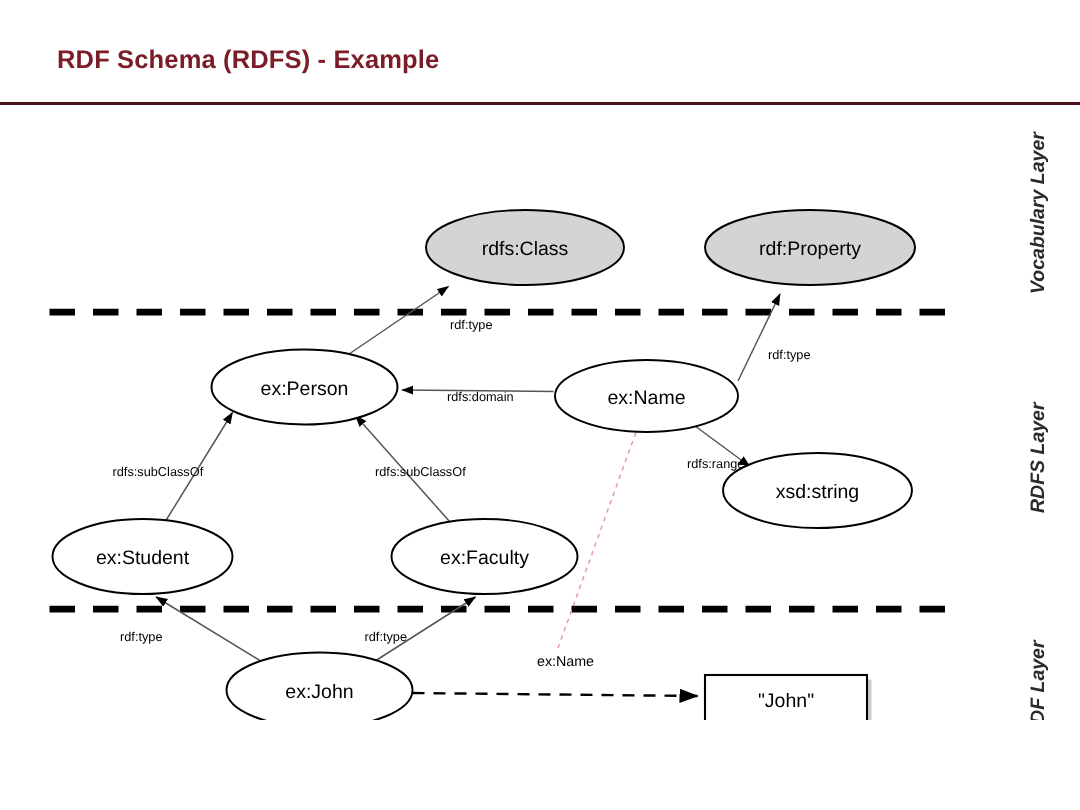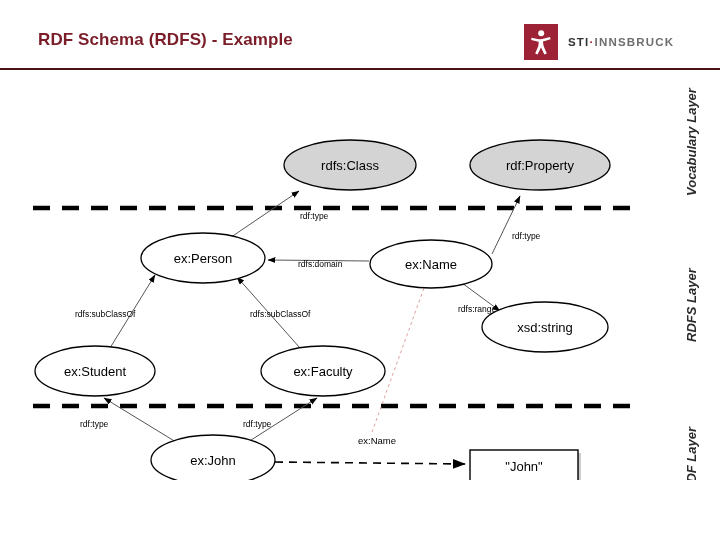--- a/index.html
+++ b/index.html
@@ -109,35 +109,20 @@
   #layer-rdf        { left: 684px; top: 492px; }
 </style>
 </head>
 <body>
 
 <div id="slide">
 
   <div id="slide-title">RDF Schema (RDFS) - Example</div>
   <div id="header-rule"></div>
 
-  <div id="logo">
-    <div id="logo-mark">
-      <svg width="34" height="36" viewBox="0 0 34 36" aria-hidden="true">
-        <rect x="0" y="0" width="34" height="36" fill="#9d2235"></rect>
-        <g fill="#ffffff">
-          <circle cx="17.2" cy="9.2" r="3.0"></circle>
-          <path d="M7.5 13.8 L16.2 15.6 L26.0 13.0 L26.6 15.2 L16.6 18.2 L7.2 16.0 Z"></path>
-          <path d="M15.0 15.4 L18.6 15.4 L19.6 22.0 L22.8 29.6 L20.4 30.6 L17.0 23.6 L13.5 30.6 L11.2 29.5 L14.3 22.0 Z"></path>
-        </g>
-      </svg>
-    </div>
-    <div id="logo-text">
-      <span class="sti">STI</span><span class="dot">·</span><span class="ib">INNSBRUCK</span>
-    </div>
-  </div>
 
   <div id="diagram">
     <svg width="720" height="434" viewBox="0 0 720 434" aria-hidden="true">
       <defs>
         <marker id="arrow" markerWidth="9" markerHeight="9" refX="7.5" refY="3" orient="auto" markerUnits="strokeWidth">
           <path d="M0,0 L8,3 L0,6 z" fill="#000000"></path>
         </marker>
         <marker id="arrow-thin" markerWidth="9" markerHeight="9" refX="7.5" refY="3" orient="auto" markerUnits="strokeWidth">
           <path d="M0,0 L8,3 L0,6 z" fill="#000000"></path>
         </marker>

